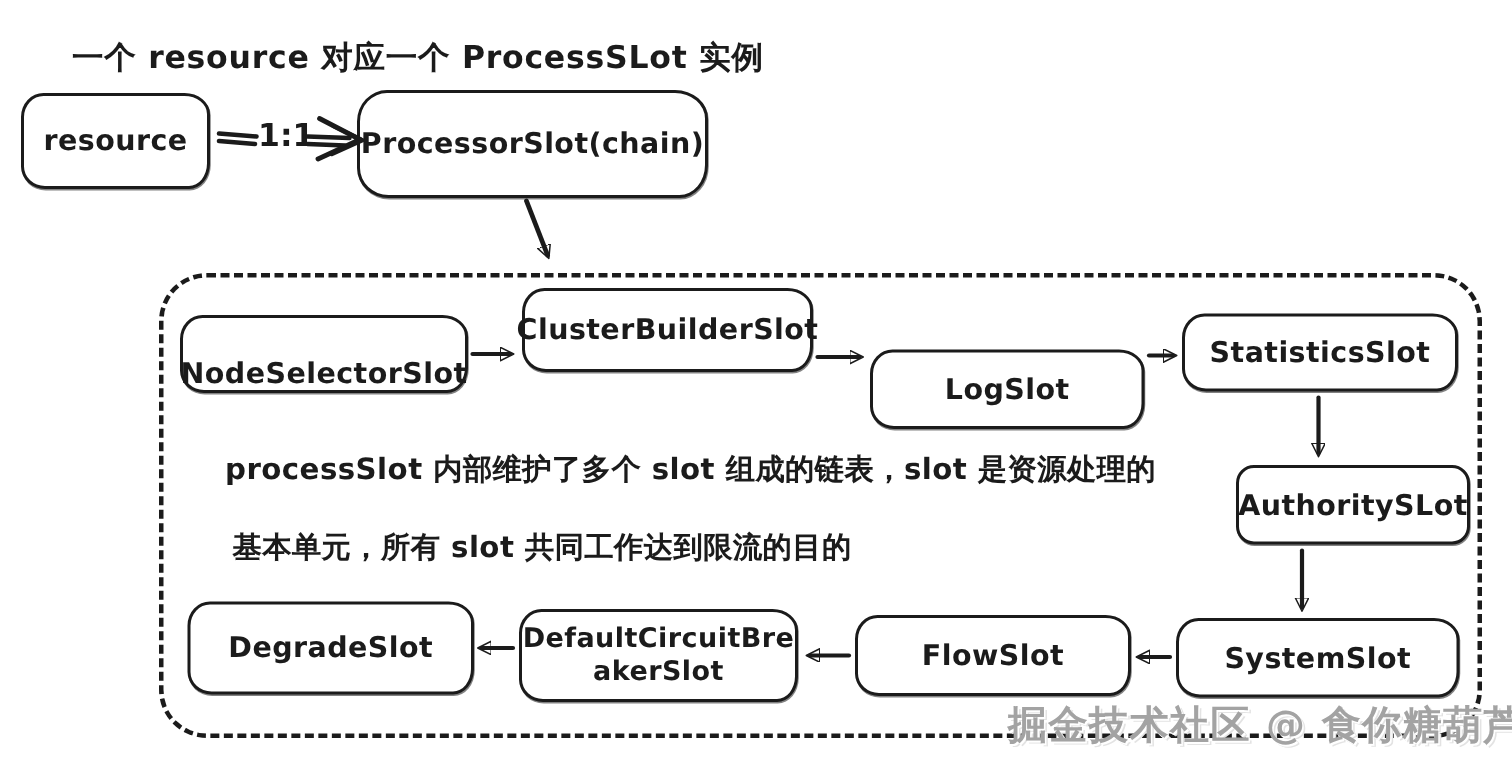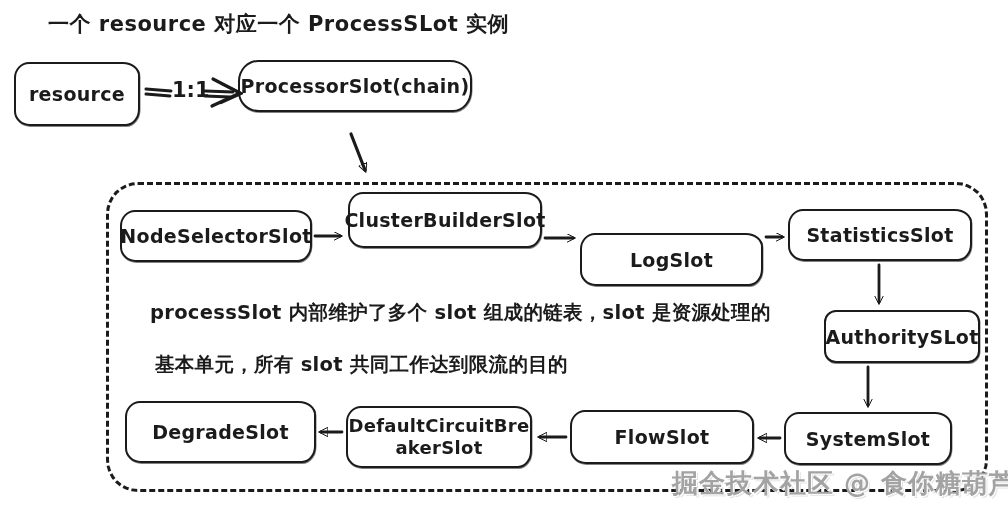--- a/index.html
+++ b/index.html
@@ -5,49 +5,49 @@
   html,body{margin:0;padding:0;background:#ffffff;}
   .canvas{
     position:relative;
     width:1008px;height:514px;
     background:#ffffff;
     font-family:"DejaVu Sans", sans-serif;
     color:#1b1b1b;
     overflow:hidden;
   }
   .title{
-    position:absolute;left:48px;top:10px;
+    position:absolute;left:48px;top:24px;
     font-size:21px;font-weight:600;letter-spacing:0.5px;
     white-space:nowrap;
   }
   .node{
     position:absolute;
     border:2.6px solid #1b1b1b;
     border-radius:15px 17px 14px 16px / 16px 14px 17px 15px;
     background:#ffffff;
     display:flex;align-items:center;justify-content:center;
     font-size:19px;font-weight:700;letter-spacing:0.3px;
     box-sizing:border-box;
     box-shadow:0.5px 1px 0 0 rgba(27,27,27,0.55);
     z-index:2;
     text-align:center;
   }
   .node-resource{left:14px;top:62px;width:126px;height:64px;}
-  .node-processor{left:238px;top:60px;width:234px;height:52px;border-radius:20px 22px 19px 21px/21px 19px 22px 20px;}
+  .node-processor{left:238px;top:60px;width:234px;height:72px;border-radius:20px 22px 19px 21px/21px 19px 22px 20px;}
   .dashed-box{
     position:absolute;left:106px;top:182px;width:882px;height:310px;
     border:3px dashed #1b1b1b;border-radius:32px;
     box-sizing:border-box;background:transparent;z-index:1;
   }
-  .node-node-selector{left:120px;top:210px;width:192px;height:52px;}
+  .node-node-selector{left:120px;top:210px;width:192px;height:52px;align-items:flex-end;}
   .node-cluster-builder{left:348px;top:192px;width:194px;height:56px;}
   .node-log{left:580px;top:211px;width:183px;height:53px;margin-top:22px;}
   .node-statistics{left:788px;top:209px;width:184px;height:52px;}
   .node-authority{left:824px;top:310px;width:156px;height:53px;border-radius:12px;}
-  .node-system{left:784px;top:412px;width:168px;height:53px;}
+  .node-system{left:784px;top:412px;width:189px;height:53px;}
   .node-degrade{left:125px;top:401px;width:191px;height:62px;}
   .node-dcb{left:346px;top:406px;width:186px;height:62px;font-size:18px;flex-direction:column;line-height:1.2;}
   .node-flow{left:570px;top:410px;width:184px;height:54px;}
   .note{
     position:absolute;font-size:19.5px;font-weight:600;
     letter-spacing:0.3px;white-space:nowrap;z-index:2;text-align:center;
   }
   .note-1{left:150px;top:299px;}
   .note-2{left:155px;top:351px;}
   .relation-label{

